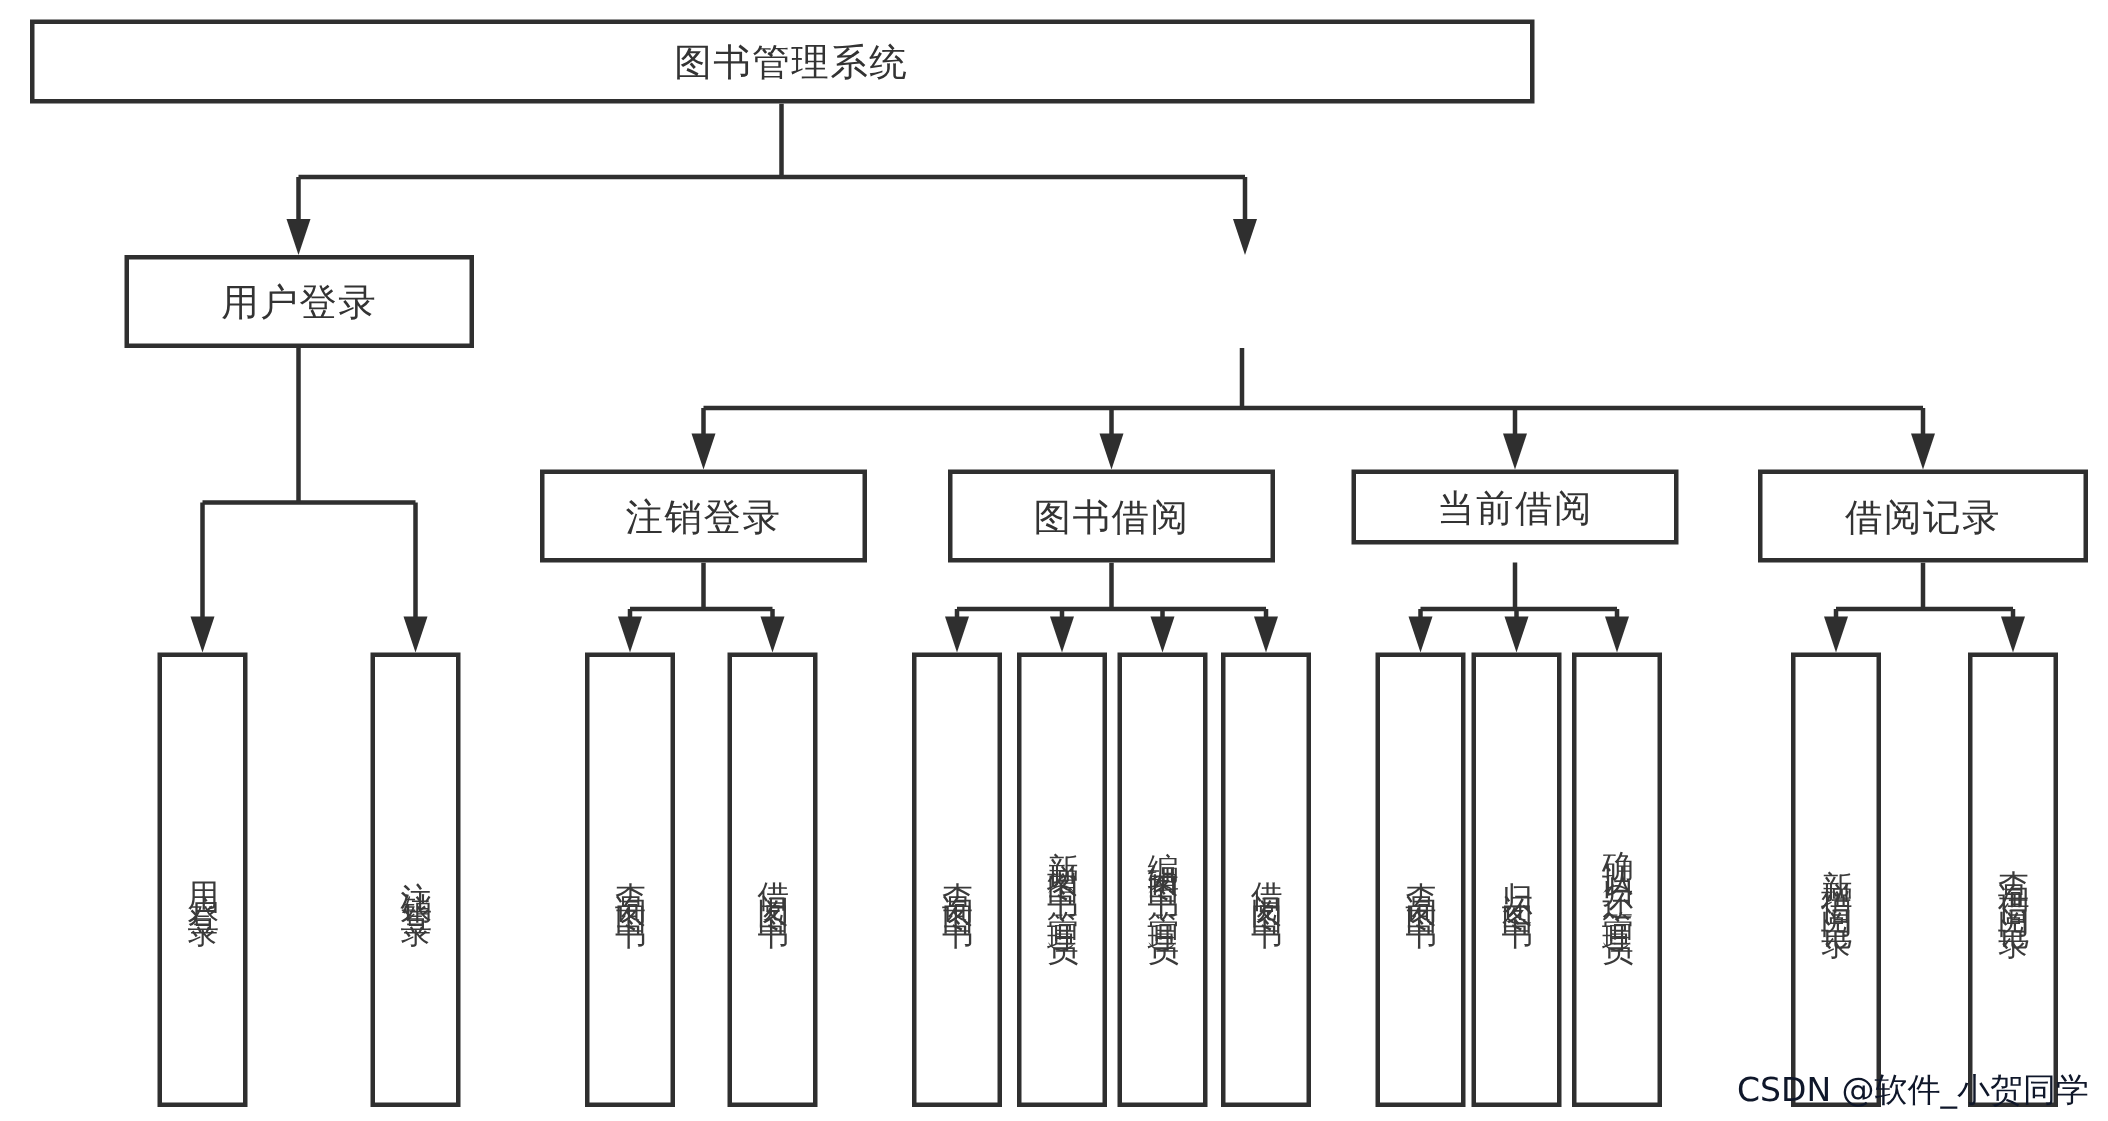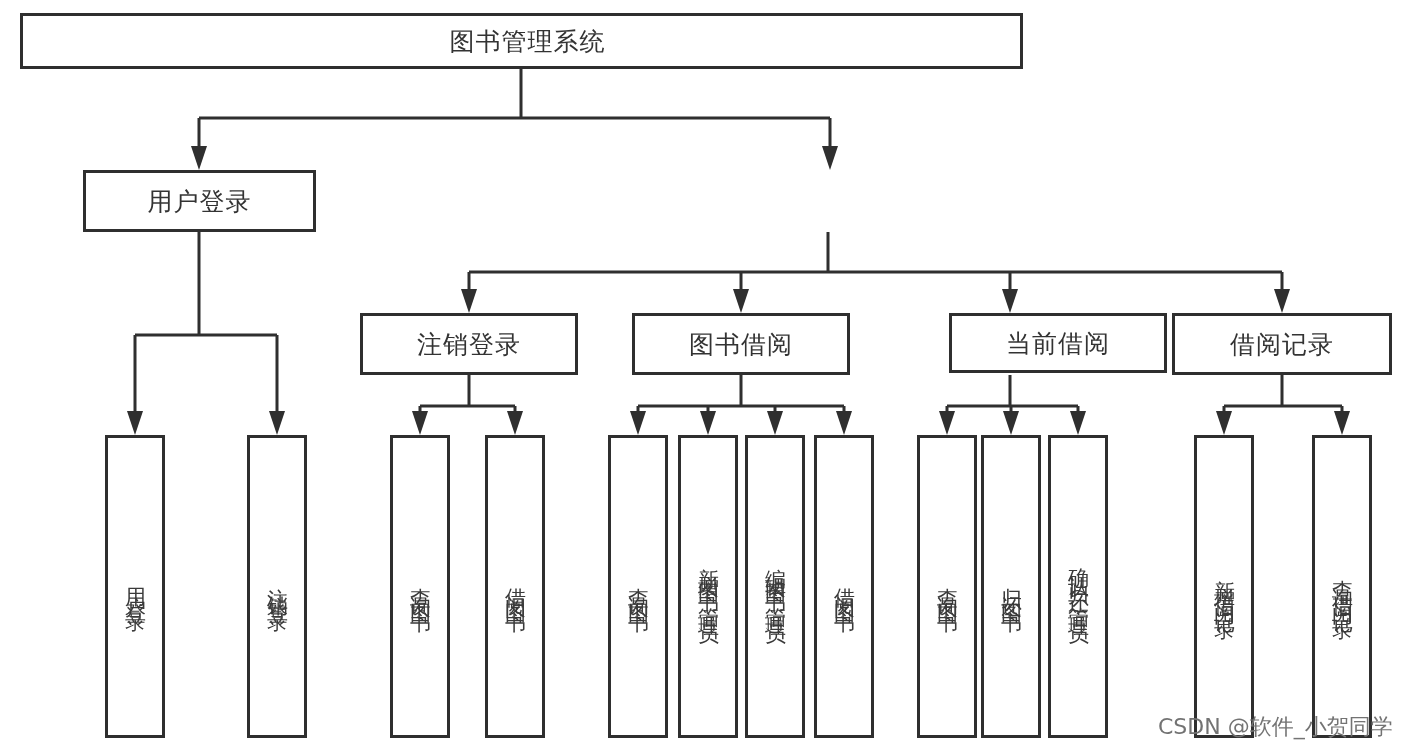--- a/index.html
+++ b/index.html
@@ -48,21 +48,21 @@
     font-size: 21px;
     letter-spacing: 8px;
     color: #3a3a3a;
     white-space: nowrap;
   }
   .watermark {
     position: absolute;
     left: 1158px;
     top: 712px;
     font-size: 22px;
-    color: #737373;
+    color: #0f172a;
     z-index: 3;
     white-space: nowrap;
   }
 </style>
 </head>
 <body>
 
 <div id="stage">
 
   <svg id="connectors" width="1405" height="747" viewBox="0 0 1405 747">
@@ -104,21 +104,21 @@
       <polygon points="1334,411 1350,411 1342,435"></polygon>
     </g>
   </svg>
 
   <div class="hbox" style="left:20px; top:13px; width:1003px; height:56px;padding-left:12px;">图书管理系统</div>
 
   <div class="hbox" style="left:83px; top:170px; width:233px; height:62px;">用户登录</div>
 
   <div class="hbox" style="left:360px; top:313px; width:218px; height:62px;">注销登录</div>
   <div class="hbox" style="left:632px; top:313px; width:218px; height:62px;">图书借阅</div>
-  <div class="hbox" style="left:901px; top:313px; width:218px; height:60px;margin-left:48px;">当前借阅</div>
+  <div class="hbox" style="left:901px; top:313px; width:218px; height:50px;">当前借阅</div>
   <div class="hbox" style="left:1172px; top:313px; width:220px; height:62px;">借阅记录</div>
 
   <div class="vbox" style="left:105px;">
     <span>用户登录</span>
   </div>
   <div class="vbox" style="left:247px;">
     <span>注销登录</span>
   </div>
 
   <div class="vbox" style="left:390px;">

